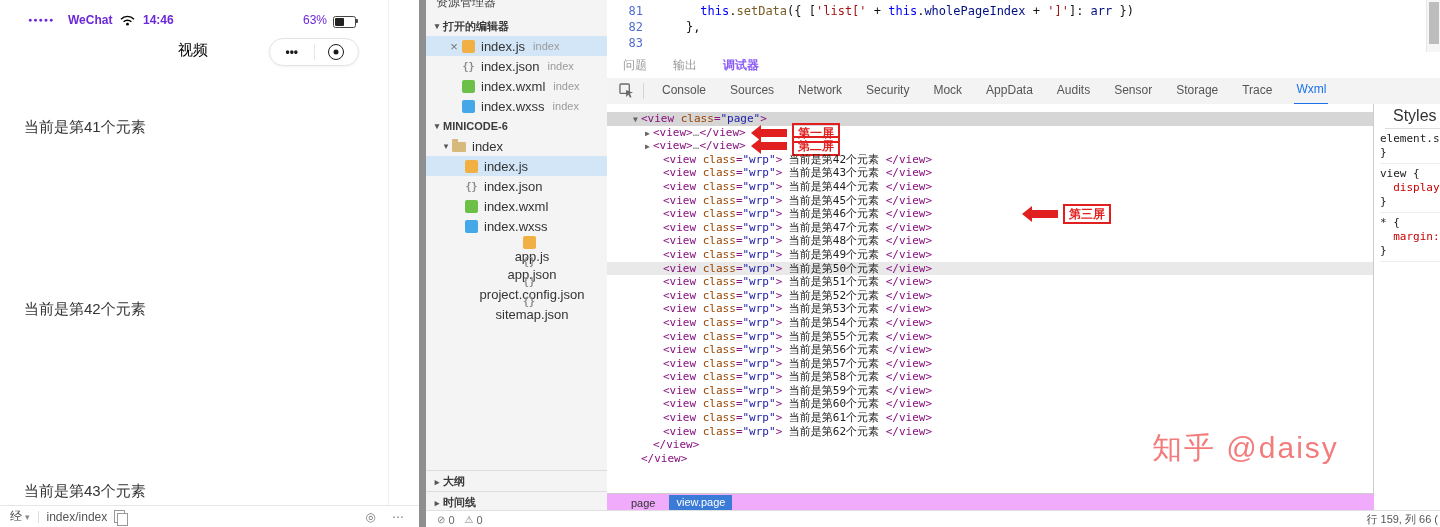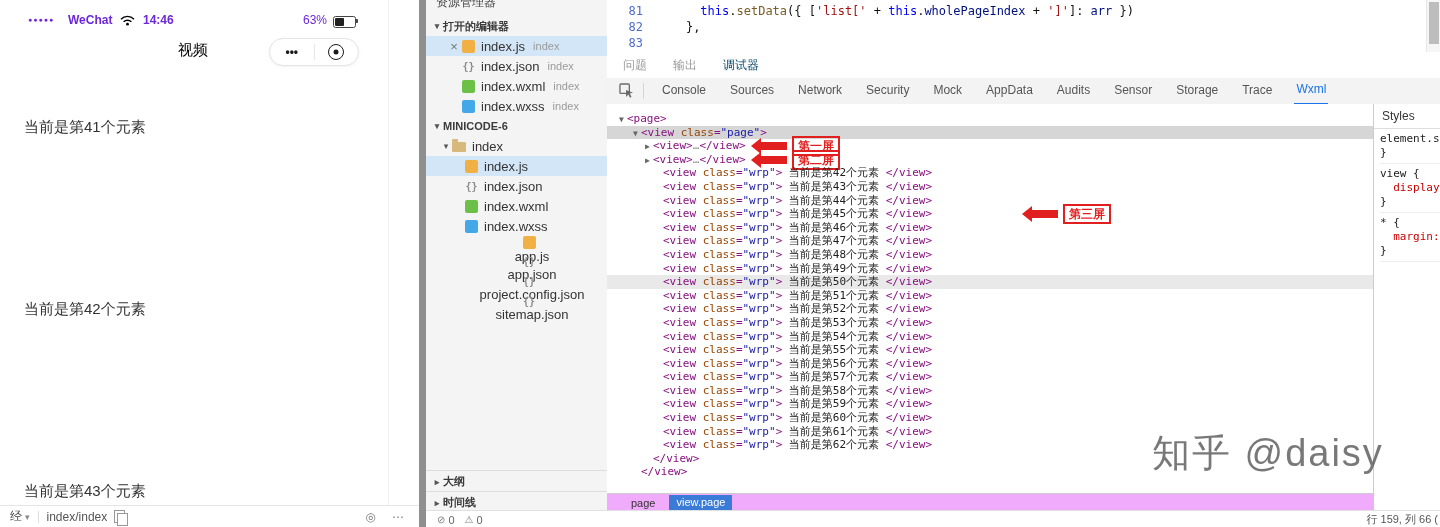--- a/index.html
+++ b/index.html
@@ -77,21 +77,21 @@
   .tok-kw{color:#0000ff;}
   .tok-str{color:#a31515;}
   .tok-var{color:#001080;}
   .tok-fn{color:#795e26;}
   .tok-p{color:#111;}
   .code-scroll{position:absolute;right:0;top:0;width:13px;height:52px;background:#f6f6f6;border-left:1px solid #e8e8e8;}
   .code-thumb{position:absolute;right:1px;top:2px;width:10px;height:42px;background:#bdbdbd;}
 
   .panel-tabs{position:absolute;top:52px;left:0;right:0;height:26px;background:#fff;border-bottom:1px solid #e2e2e2;display:flex;align-items:center;padding-left:16px;font-size:12px;color:#999;}
   .ptab{margin-right:26px;cursor:default;}
-  .ptab.active{color:#0c4a6e;}
+  .ptab.active{color:#8b5cf6;font-weight:bold;}
 
   .devtools-bar{position:absolute;top:78px;left:0;right:0;height:26px;background:#f3f3f3;border-bottom:1px solid #d5d5d5;display:flex;align-items:center;font-size:12px;color:#555;}
   .inspect-btn{width:30px;display:flex;justify-content:center;margin-left:4px;}
   .bar-div{width:1px;height:16px;background:#d5d5d5;margin:0 6px 0 2px;}
   .dtab{height:26px;line-height:26px;margin:0 10px;padding:0 2px;cursor:default;}
   .dtab.active{color:#1a73e8;border-bottom:2px solid #1a73e8;line-height:24px;}
 
   .devtools-body{position:absolute;top:104px;left:0;right:0;height:389px;}
   .wxml-tree{position:absolute;left:0;top:0;width:767px;height:389px;overflow:hidden;background:#fff;font-family:"DejaVu Sans Mono",monospace;font-size:11px;padding-top:8px;box-sizing:border-box;}
   .tree-row{height:13.6px;line-height:13.6px;white-space:pre;position:relative;}
@@ -108,37 +108,37 @@
   .tt{color:#202020;}
   .tell{color:#888;}
 
   .row-annot{position:absolute;left:142px;top:-3px;display:flex;align-items:center;}
   .annot3{position:absolute;left:413px;top:100px;display:flex;align-items:center;z-index:4;}
   .red-arrow{display:inline-block;position:relative;width:26px;height:8px;background:#e21f1f;margin-left:12px;flex:none;}
   .red-arrow::before{content:"";position:absolute;left:-10px;top:-4px;width:0;height:0;border-top:8px solid transparent;border-bottom:8px solid transparent;border-right:10px solid #e21f1f;}
   .red-box{display:inline-block;border:2px solid #e21f1f;color:#e21f1f;font-weight:bold;font-size:12px;line-height:16px;padding:0 4px;margin-left:5px;font-family:"Liberation Sans",sans-serif;white-space:nowrap;}
 
   .styles-panel{position:absolute;right:0;top:0;width:66px;height:389px;background:#fff;border-left:1px solid #ccc;overflow:hidden;}
-  .styles-title{height:24px;line-height:24px;padding-left:8px;font-size:12px;color:#333;border-bottom:1px solid #ddd;}
+  .styles-title{height:24px;line-height:24px;padding-left:8px;font-size:16px;color:#333;border-bottom:1px solid #ddd;margin-left:11px;}
   .styles-rules{font-family:"DejaVu Sans Mono",monospace;font-size:11px;color:#222;padding-left:6px;}
   .css-rule{border-bottom:1px solid #eee;padding:3px 0;white-space:nowrap;overflow:hidden;}
   .css-line{height:14px;line-height:14px;white-space:pre;}
   .css-prop{color:#c80000;}
 
   .breadcrumb{position:absolute;top:493px;left:0;width:767px;height:17px;background:#f0abfc;border-top:1px solid #ccc;display:flex;align-items:center;font-size:11px;color:#333;z-index:5;}
   .crumb{margin-left:24px;}
   .crumb-selected{margin-left:14px;background:#3b7bd8;color:#fff;padding:1px 7px;line-height:13px;}
 
   .bottom-status{position:absolute;left:426px;right:0;top:510px;height:17px;background:#fff;border-top:1px solid #e0e0e0;display:flex;align-items:center;font-size:11px;color:#666;z-index:6;overflow:hidden;}
   .status-left{margin-left:11px;display:flex;gap:10px;align-items:center;}
   .status-item{display:flex;align-items:center;gap:3px;}
   .status-icon{font-size:10px;color:#888;}
   .status-cursor{margin-left:auto;padding-right:2px;white-space:nowrap;color:#555;}
 
-  .watermark{position:absolute;left:1152px;top:428px;font-size:38px;color:#404040;opacity:.7;z-index:9;letter-spacing:2px;pointer-events:none;white-space:nowrap;}
+  .watermark{position:absolute;left:1152px;top:428px;font-size:30px;color:#ef4444;opacity:.7;z-index:9;letter-spacing:2px;pointer-events:none;white-space:nowrap;}
 </style>
 </head>
 <body>
 
 <div id="app">
 
   <section class="simulator">
     <div class="sim-status">
       <span class="signal-dots">●●●●●</span>
       <span class="carrier">WeChat</span>
@@ -317,21 +317,20 @@
           <span class="dtab">Sensor</span>
           <span class="dtab">Storage</span>
           <span class="dtab">Trace</span>
           <span class="dtab active">Wxml</span>
         </span>
     </div>
 
     <div class="devtools-body">
       <div class="wxml-tree">
         <div>
-            <div class="tree-row i0"><span class="tree-arrow">▼</span><span class="tw">&lt;page&gt;</span></div>
             <div class="tree-row i1 selected"><span class="tree-arrow">▼</span><span class="tw">&lt;view </span><span class="ta">class</span><span class="tw">=</span><span class="tv">"page"</span><span class="tw">&gt;</span></div>
             <div class="tree-row i2"><span class="tree-arrow">▶</span><span class="tw">&lt;view&gt;</span><span class="tell">…</span><span class="tw">&lt;/view&gt;</span><span class="row-annot"><span class="red-arrow"></span><span class="red-box">第一屏</span></span></div>
             <div class="tree-row i2"><span class="tree-arrow">▶</span><span class="tw">&lt;view&gt;</span><span class="tell">…</span><span class="tw">&lt;/view&gt;</span><span class="row-annot"><span class="red-arrow"></span><span class="red-box">第二屏</span></span></div>
             <div class="tree-row i3"><span class="tree-arrow"></span><span class="tw">&lt;view </span><span class="ta">class</span><span class="tw">=</span><span class="tv">"wrp"</span><span class="tw">&gt;</span><span class="tt"> 当前是第42个元素 </span><span class="tw">&lt;/view&gt;</span></div>
             <div class="tree-row i3"><span class="tree-arrow"></span><span class="tw">&lt;view </span><span class="ta">class</span><span class="tw">=</span><span class="tv">"wrp"</span><span class="tw">&gt;</span><span class="tt"> 当前是第43个元素 </span><span class="tw">&lt;/view&gt;</span></div>
             <div class="tree-row i3"><span class="tree-arrow"></span><span class="tw">&lt;view </span><span class="ta">class</span><span class="tw">=</span><span class="tv">"wrp"</span><span class="tw">&gt;</span><span class="tt"> 当前是第44个元素 </span><span class="tw">&lt;/view&gt;</span></div>
             <div class="tree-row i3"><span class="tree-arrow"></span><span class="tw">&lt;view </span><span class="ta">class</span><span class="tw">=</span><span class="tv">"wrp"</span><span class="tw">&gt;</span><span class="tt"> 当前是第45个元素 </span><span class="tw">&lt;/view&gt;</span></div>
             <div class="tree-row i3"><span class="tree-arrow"></span><span class="tw">&lt;view </span><span class="ta">class</span><span class="tw">=</span><span class="tv">"wrp"</span><span class="tw">&gt;</span><span class="tt"> 当前是第46个元素 </span><span class="tw">&lt;/view&gt;</span></div>
             <div class="tree-row i3"><span class="tree-arrow"></span><span class="tw">&lt;view </span><span class="ta">class</span><span class="tw">=</span><span class="tv">"wrp"</span><span class="tw">&gt;</span><span class="tt"> 当前是第47个元素 </span><span class="tw">&lt;/view&gt;</span></div>
             <div class="tree-row i3"><span class="tree-arrow"></span><span class="tw">&lt;view </span><span class="ta">class</span><span class="tw">=</span><span class="tv">"wrp"</span><span class="tw">&gt;</span><span class="tt"> 当前是第48个元素 </span><span class="tw">&lt;/view&gt;</span></div>

